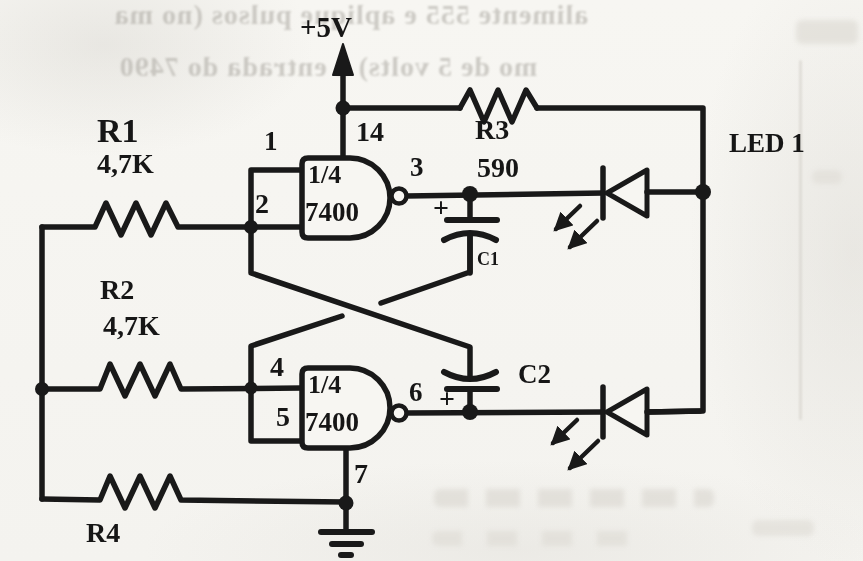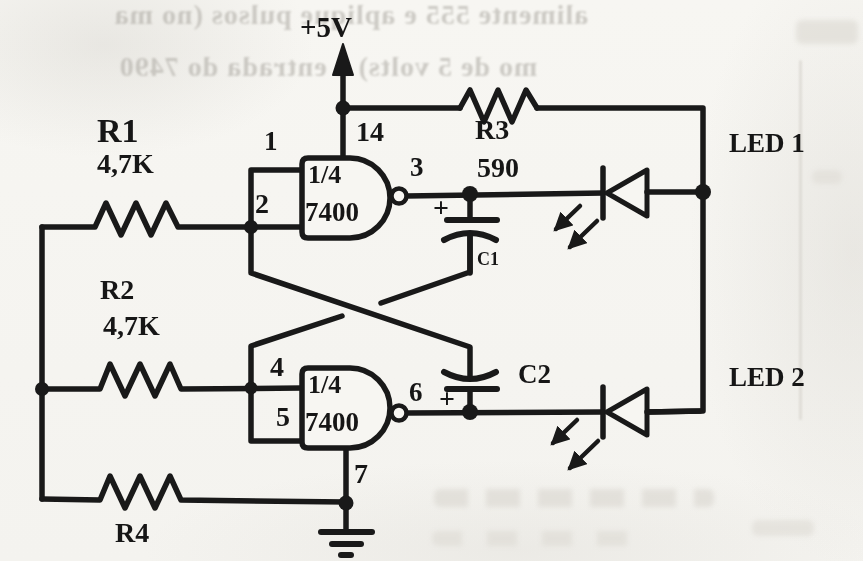--- a/index.html
+++ b/index.html
@@ -133,29 +133,28 @@
 </svg>
 
 <div class="lbl" style="left:300px;top:13px;font-size:29px;">+5V</div>
 
 <div class="lbl" style="left:97px;top:114px;font-size:34px;">R1</div>
 <div class="lbl" style="left:97px;top:150px;font-size:28px;">4,7K</div>
 <div class="lbl" style="left:100px;top:276px;font-size:28px;text-align:center;">R2</div>
 <div class="lbl" style="left:103px;top:312px;font-size:28px;">4,7K</div>
 <div class="lbl" style="left:475px;top:116px;font-size:28px;">R3</div>
 <div class="lbl" style="left:477px;top:154px;font-size:28px;">590</div>
-<div class="lbl" style="left:115px;top:519px;font-size:28px;">R4</div>
+<div class="lbl" style="left:86px;top:519px;font-size:28px;">R4</div>
 
 <div class="lbl" style="left:477px;top:250px;font-size:18px;">C1</div>
 <div class="lbl" style="left:510px;top:361px;font-size:27px;margin-left:8px;">C2</div>
 <div class="lbl" style="left:433px;top:194px;font-size:28px;">+</div>
 <div class="lbl" style="left:439px;top:385px;font-size:28px;">+</div>
 
 <div class="lbl" style="left:729px;top:130px;font-size:27px;">LED 1</div>
-<div class="lbl" style="left:729px;top:364px;font-size:27px;">LED 2</div>
 
 <div class="lbl" style="left:308px;top:162px;font-size:26px;">1/4</div>
 <div class="lbl" style="left:305px;top:199px;font-size:27px;">7400</div>
 <div class="lbl" style="left:308px;top:372px;font-size:26px;">1/4</div>
 <div class="lbl" style="left:305px;top:409px;font-size:27px;">7400</div>
 
 <div class="lbl" style="left:264px;top:128px;font-size:27px;">1</div>
 <div class="lbl" style="left:255px;top:190px;font-size:28px;">2</div>
 <div class="lbl" style="left:356px;top:118px;font-size:28px;">14</div>
 <div class="lbl" style="left:410px;top:154px;font-size:27px;">3</div>

